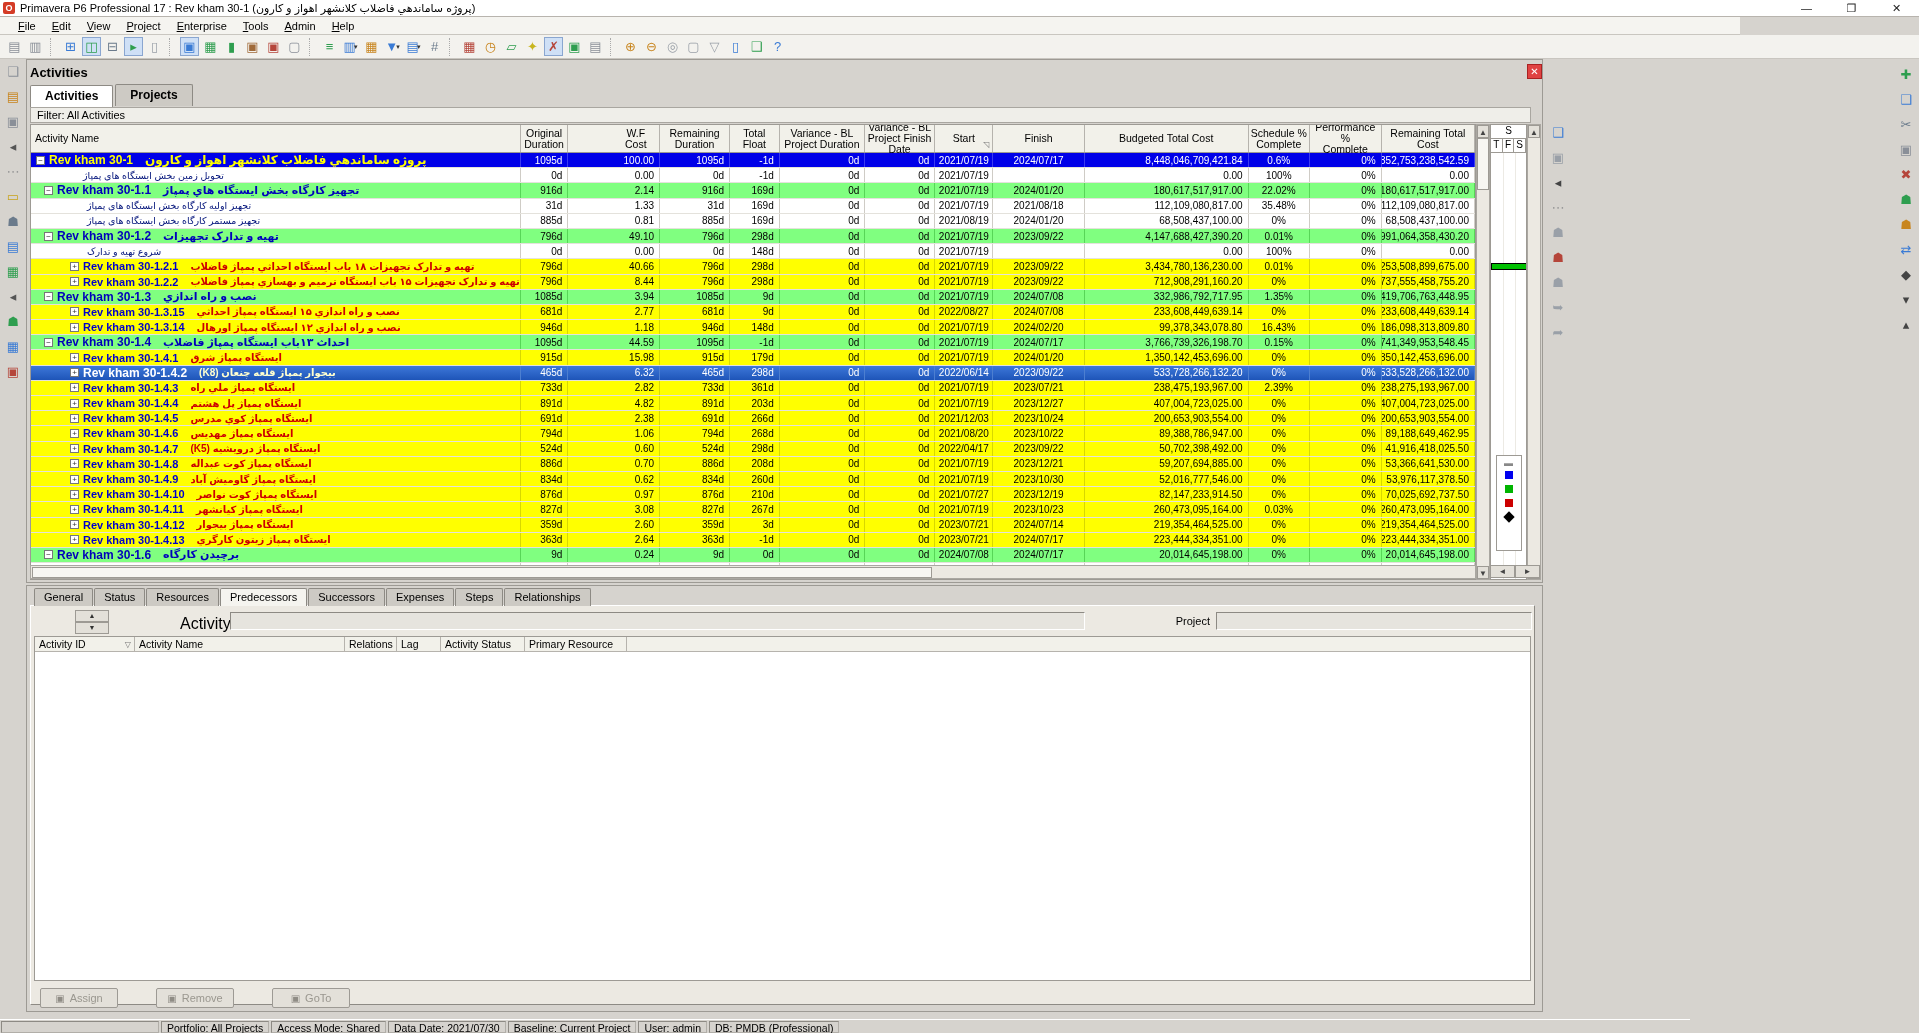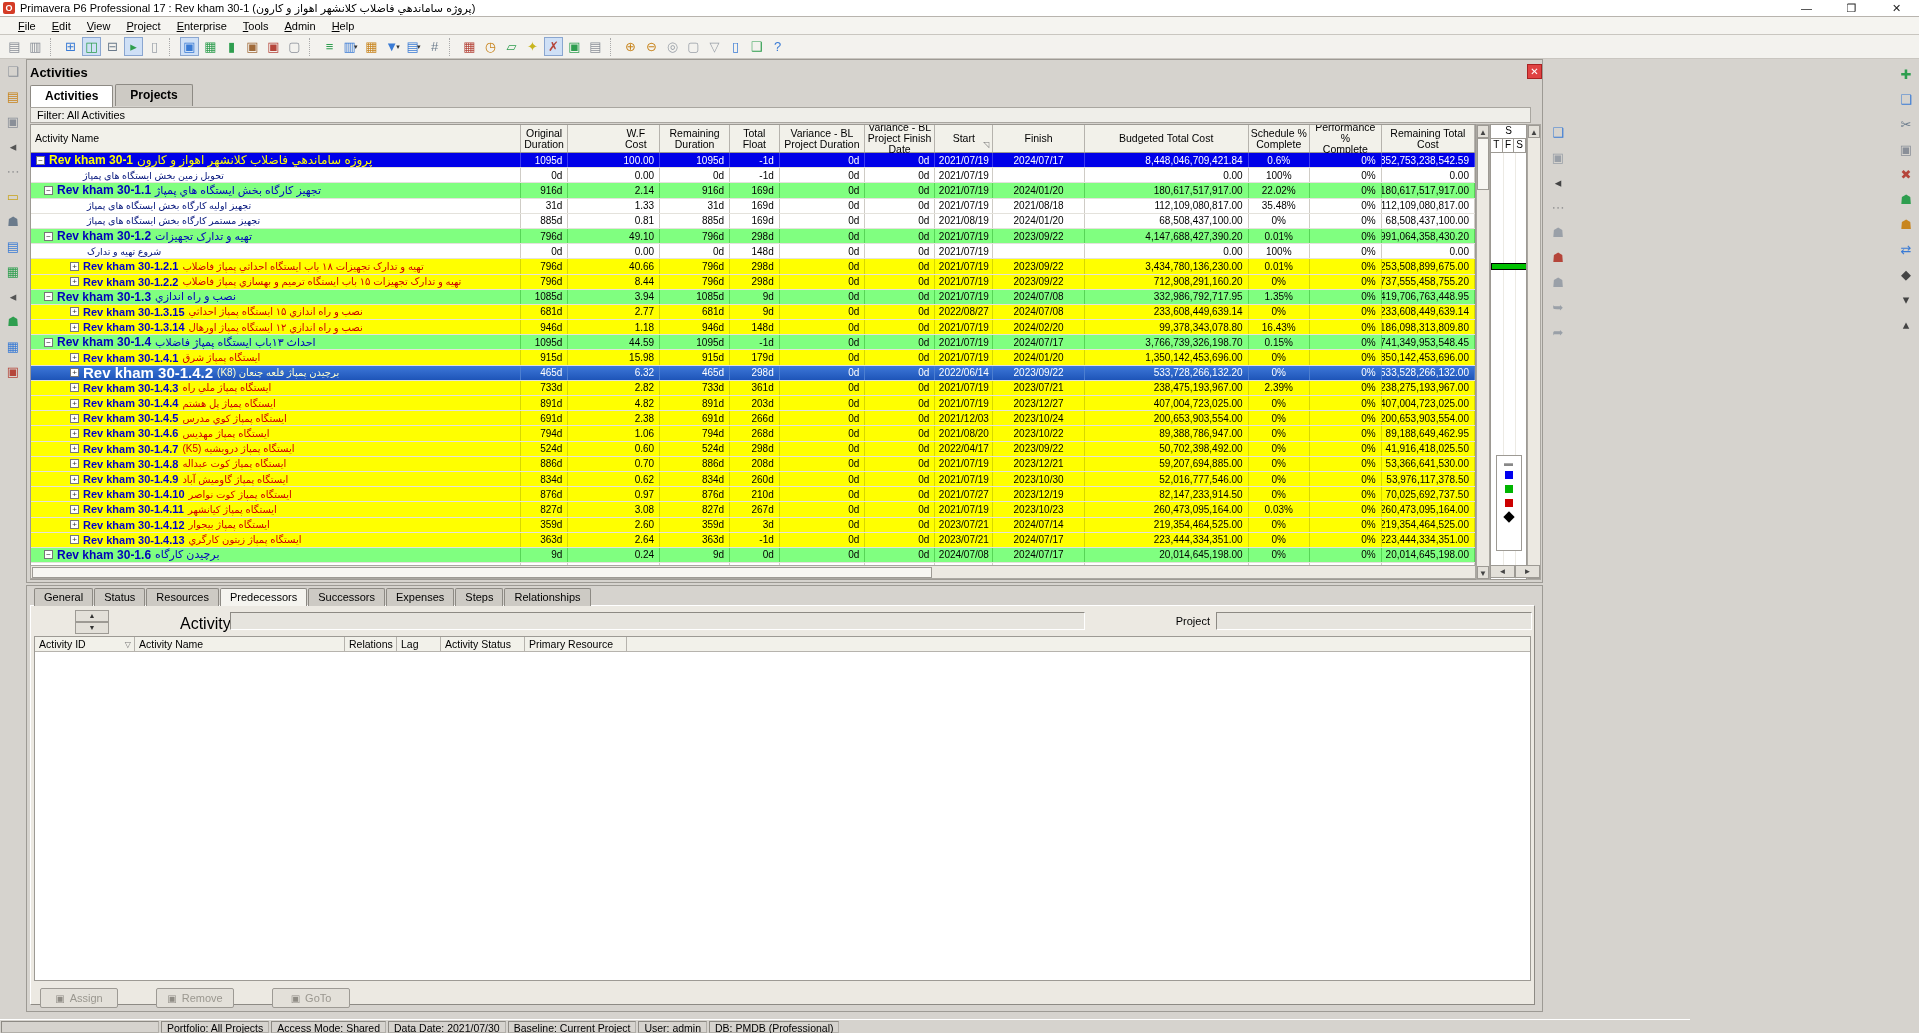--- a/index.html
+++ b/index.html
@@ -9,21 +9,21 @@
   #app { position:relative; width:1919px; height:1033px; background:#d6d3ce; }
 
   
   #titlebar { left:0; top:0; width:1919px; height:17px; background:#fff; border-bottom:1px solid #b8b4ae; display:flex; align-items:center; }
   #app-icon { width:12px; height:12px; background:#d43b26; color:#fff; font-size:9px; line-height:12px; text-align:center; margin:0 5px 0 3px; border-radius:2px; font-weight:bold; }
   #title-text { font-size:11px; }
   #win-controls { margin-left:auto; display:flex; }
   .winbtn { width:45px; height:16px; text-align:center; font-size:11px; line-height:16px; color:#222; }
 
   
-  #menubar { left:0; top:17px; width:1919px; height:18px; background:#f5f4f0; border-bottom:1px solid #c9c6c0; display:flex; align-items:center; padding-left:10px; }
+  #menubar { left:0; top:17px; width:1740px; height:18px; background:#f5f4f0; border-bottom:1px solid #c9c6c0; display:flex; align-items:center; padding-left:10px; }
   .menu-item { padding:2px 8px; font-size:11px; }
   .menu-item::first-letter { text-decoration:underline; }
 
   
   #toolbar { left:0; top:35px; width:1919px; height:24px; background:#f3f2ee; border-bottom:1px solid #c9c6c0; display:flex; align-items:center; padding-left:4px; }
   .tb-sep { width:6px; height:18px; border-left:1px dotted #aaa; margin:0 4px; }
   .tb-ico { width:19px; height:19px; margin:0 1px; display:flex; align-items:center; justify-content:center; font-size:13px; border:1px solid transparent; }
   .tb-ico.sel { border-color:#8aa6d0; background:#cfe0f6; }
   .tb-drop { font-size:7px; color:#333; margin-left:-2px; }
 
@@ -57,34 +57,34 @@
   #grid-head .hc.first { justify-content:flex-start; padding-left:4px; }
   .sort-glyph { position:absolute; right:3px; bottom:2px; font-size:8px; color:#777; }
   #grid-body { position:relative; }
   .trow { display:flex; height:15.2px; border-bottom:1px solid #e4e2dc; font-size:10px; align-items:stretch; }
   .trow .cell { border-right:1px solid #cfccc6; display:flex; align-items:center; overflow:hidden; white-space:nowrap; }
   .num { justify-content:flex-end; padding-right:5px; }
   .ctr { justify-content:center; }
   .c-name { padding-left:2px; }
   .exp { width:9px; height:9px; border:1px solid #777; background:#fff; font-size:8px; line-height:7px; text-align:center; margin-right:4px; flex:none; color:#333; }
   .rid { font-weight:bold; white-space:nowrap; }
-  .rname { margin-left:4px; white-space:nowrap; font-weight:normal; }
+  .rname { margin-left:12px; white-space:nowrap; font-weight:bold; }
   
   .wbs0 { background:#0000e8; color:#fff; }
   .wbs0 .rid, .wbs0 .rname { color:#ffff00; font-size:12px; }
   .wbs1 { background:#80ff80; color:#000; }
   .wbs1 .rid { color:#0000bb; font-size:12px; }
   .wbs1 .rname { color:#0000bb; font-size:11px; }
   .wbs2 { background:#ffff00; color:#000; }
   .wbs2 .rid { color:#0000cc; font-size:11px; }
   .wbs2 .rname { color:#cc0000; font-size:10px; }
   .act { background:#fff; color:#000; }
   .act .rname { color:#00127a; font-weight:normal; font-size:9.5px; margin-left:0; }
   .sel { background:linear-gradient(#3d77d9,#1e55b8); color:#fff; }
-  .sel .rid { color:#fff; font-size:15px; }
+  .sel .rid { color:#fff; font-size:12px; }
   .sel .rname { color:#ffffcf; font-size:10px; }
   .sel .cell { border-right-color:#4d7fd0; }
   .wbs0 .cell { border-right-color:#3b3bf0; }
   .wbs1 .cell { border-right-color:#57d657; }
   .wbs2 .cell { border-right-color:#d8d800; }
 
   
   .sbar { background:#ece9e2; border:1px solid #aaa7a1; }
   .sbtn { background:#e3e0d9; border:1px solid #9d9a94; color:#444; font-size:8px; text-align:center; }
   #v-scroll { left:1476px; top:124px; width:14px; height:456px; }
@@ -531,21 +531,21 @@
     <div class="cell col-fi ctr">2024/01/20</div>
     <div class="cell col-bu num">1,350,142,453,696.00</div>
     <div class="cell col-sc ctr">0%</div>
     <div class="cell col-pe num">0%</div>
     <div class="cell col-re num">1,350,142,453,696.00</div>
   </div>
         <div class="trow sel">
     <div class="cell col-name c-name">
             <span class="exp" style="margin-left: 37px;">+</span>
             <span class="rid">Rev kham 30-1.4.2</span>
-            <span class="rname" dir="rtl">برچيدن پمپاژ قلعه چنعان (K8)</span>
+            <span class="rname" dir="rtl">بيجوار پمپاژ قلعه چنعان (K8)</span>
           </div>
     <div class="cell col-od num">465d</div>
     <div class="cell col-wf num">6.32</div>
     <div class="cell col-rd num">465d</div>
     <div class="cell col-tf num">298d</div>
     <div class="cell col-vd num">0d</div>
     <div class="cell col-vf num">0d</div>
     <div class="cell col-st ctr">2022/06/14</div>
     <div class="cell col-fi ctr">2023/09/22</div>
     <div class="cell col-bu num">533,728,266,132.20</div>

